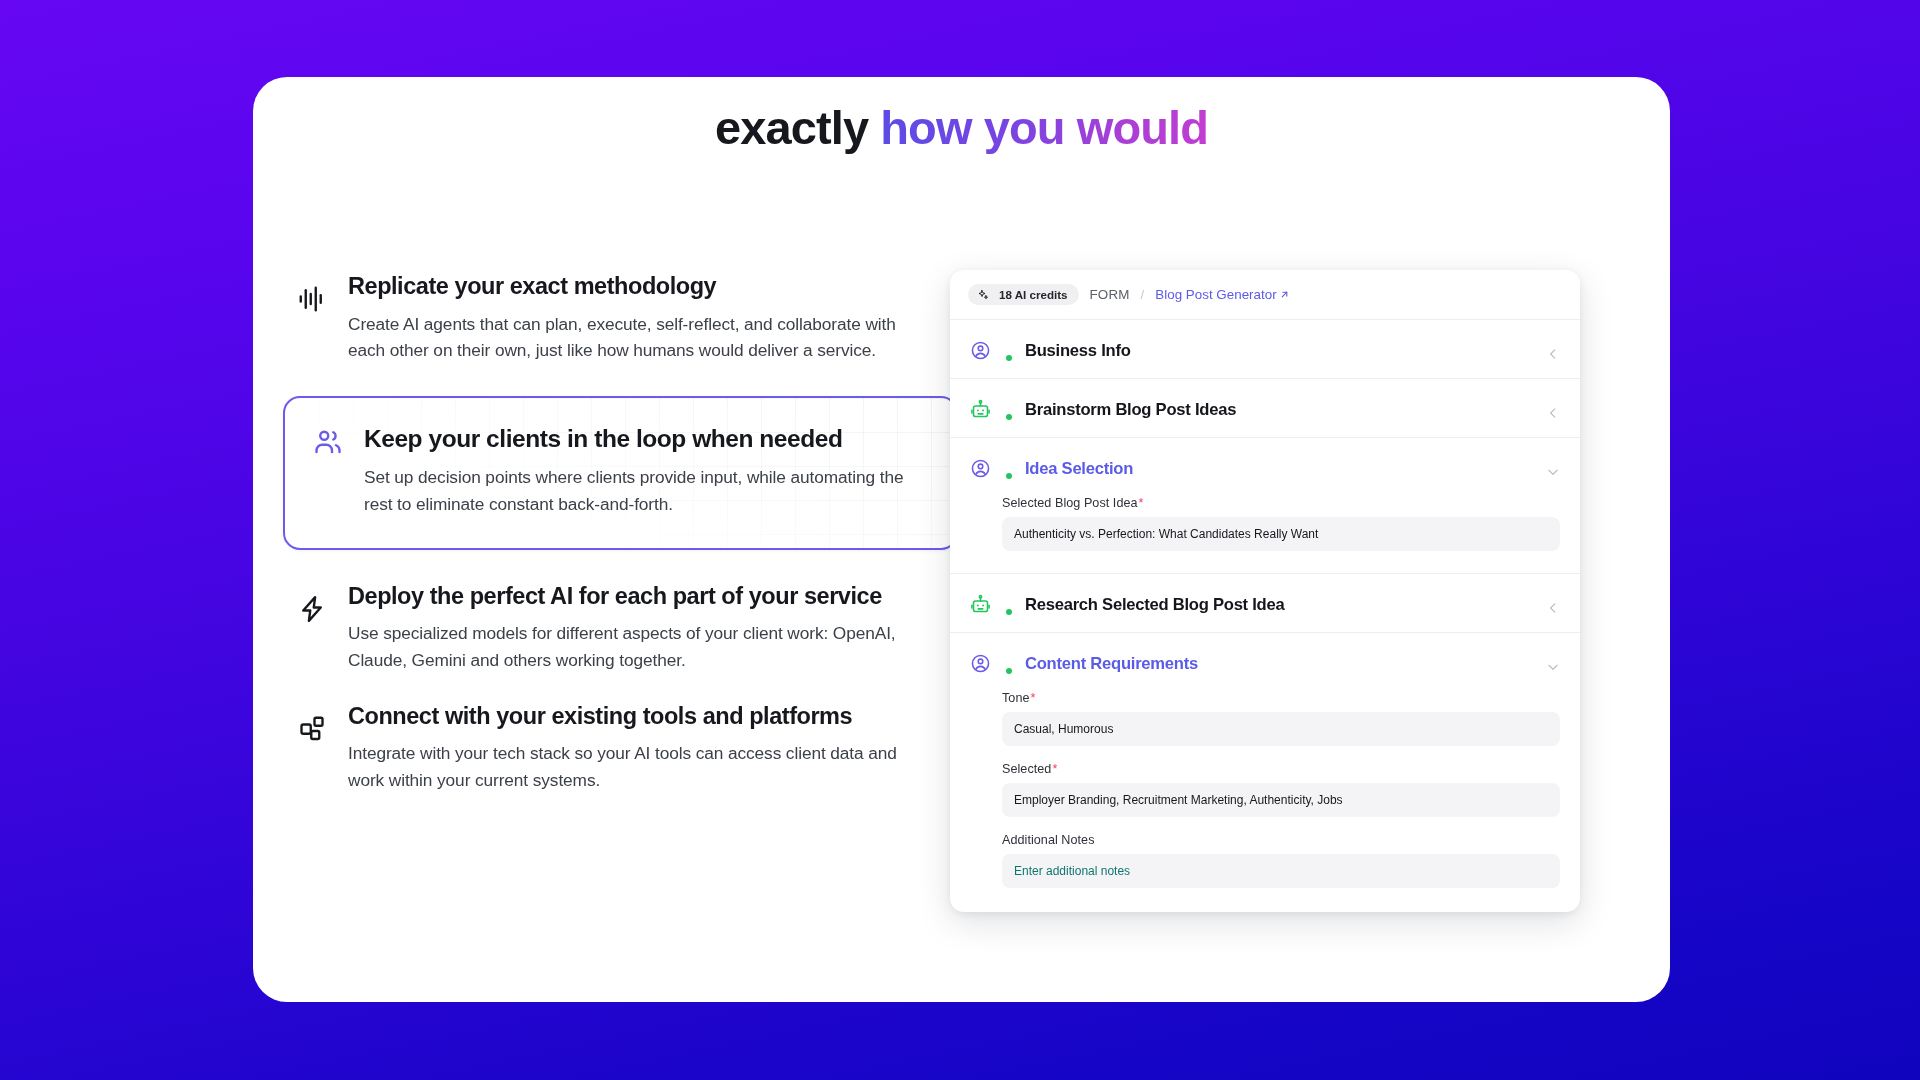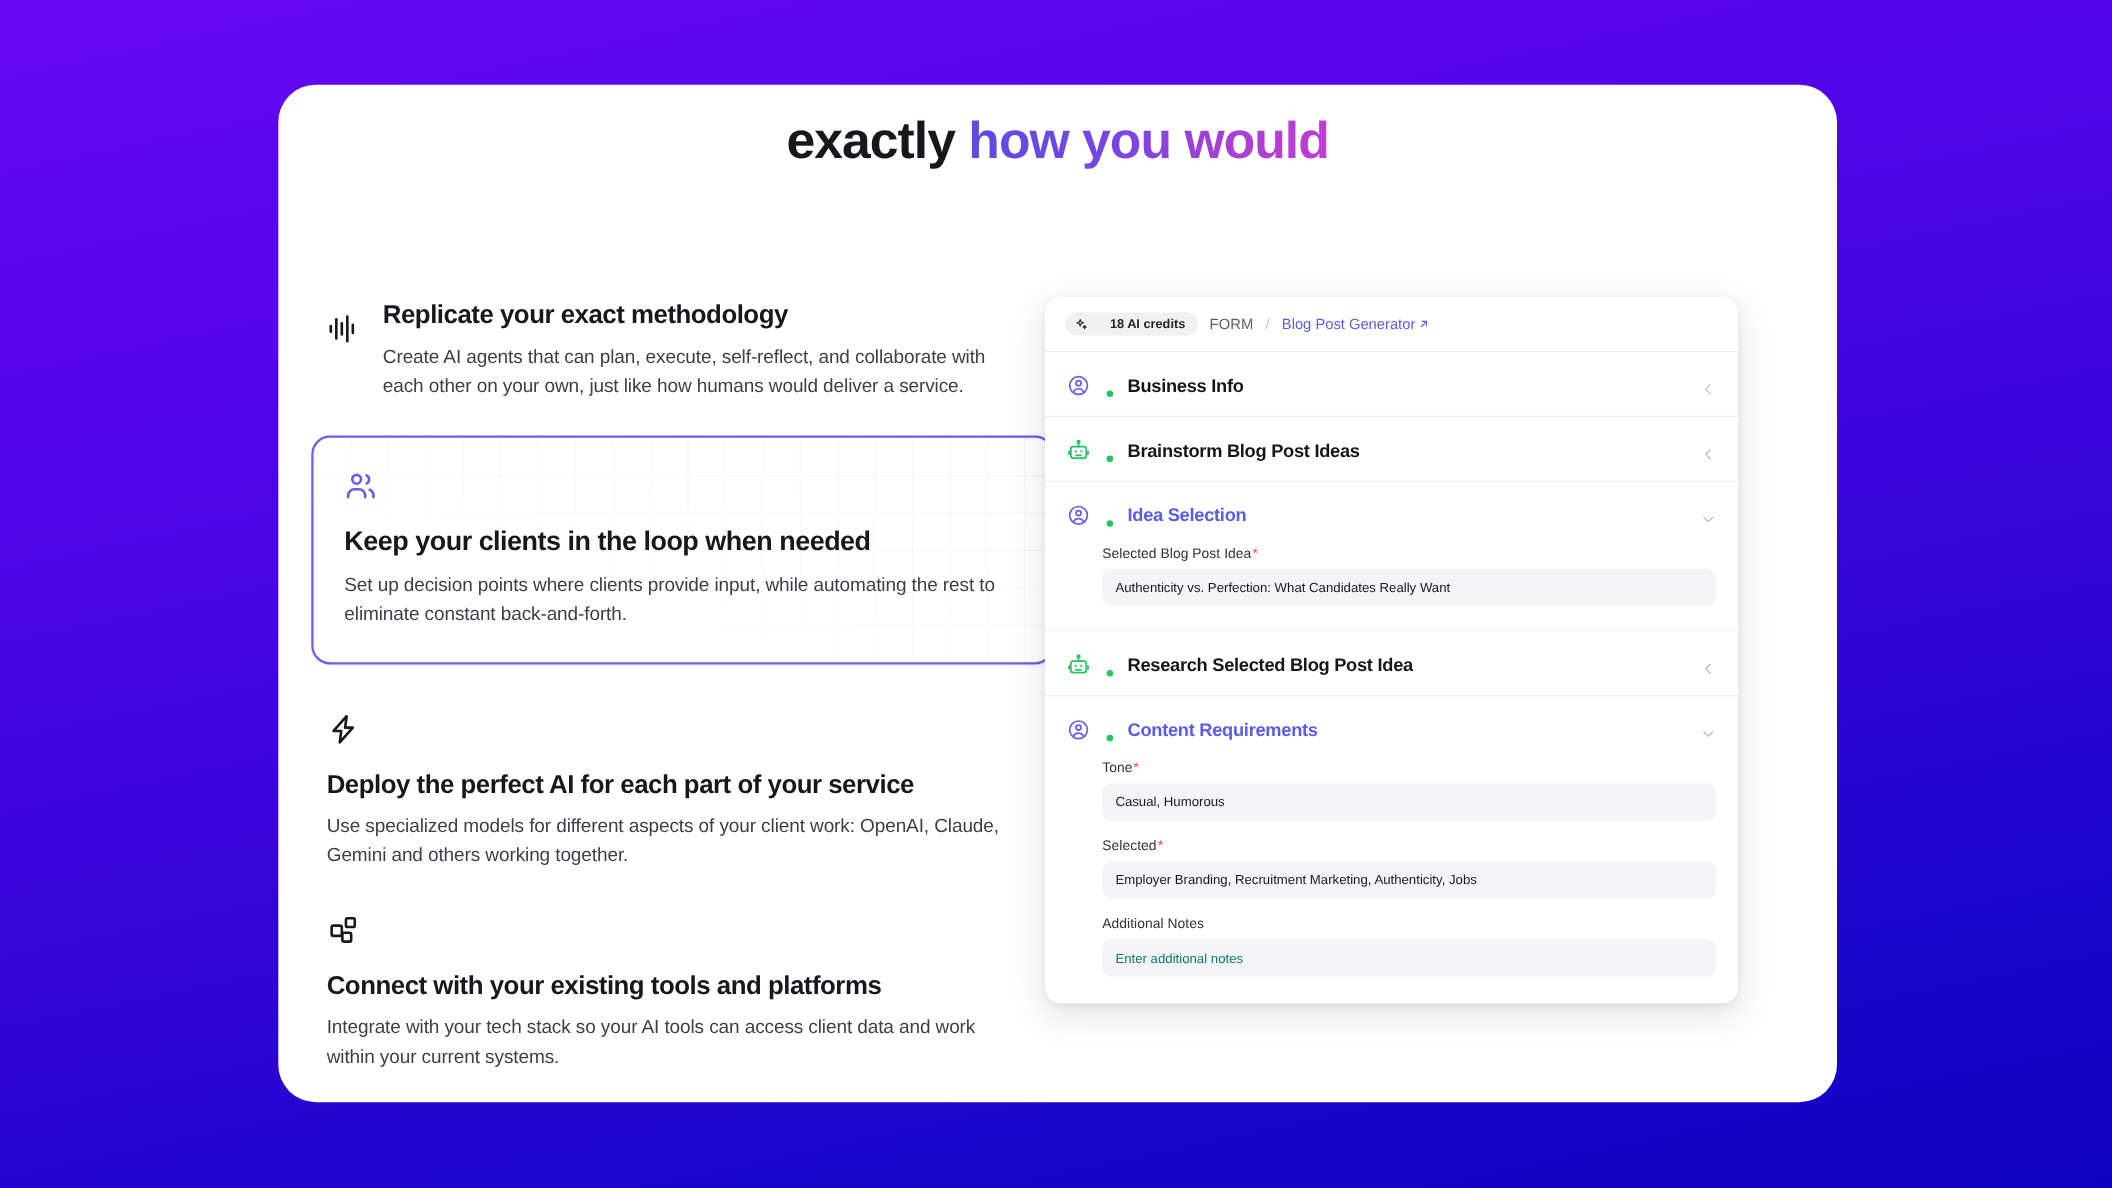--- a/index.html
+++ b/index.html
@@ -63,21 +63,21 @@
     width:705px;
     padding-left:30px;
     flex:0 0 auto;
   }
   .feature {
     display:flex;
     gap:21px;
     padding:10px 40px 10px 14px;
     position:relative;
   }
-  .feature + .feature { margin-top:8px;flex-direction:column; }
+  .feature + .feature { margin-top:8px; }
   .feat-icon {
     flex:0 0 auto;
     width:30px; height:30px;
     margin-top:12px;
     color:#17181C;
   }
   .feat-icon svg { display:block; width:100%; height:100%; }
   .feat-body { flex:1 1 auto; min-width:0; }
   .feat-title {
     font-size:23.5px;
@@ -141,21 +141,21 @@
     align-items:center;
     gap:11px;
     height:50px;
     padding:0 18px;
     border-bottom:1px solid #EDEEF1;
     font-size:13.2px;
   }
   .credits-pill {
     display:inline-flex;
     align-items:center;
-    gap:20px;
+    gap:10px;
     background:#F0F0F2;
     border-radius:999px;
     padding:4px 11px 4px 9px;
     font-size:11.6px;
     font-weight:bold;
     color:#24262C;
     white-space:nowrap;
   }
   .credits-pill svg { width:12px; height:12px; display:block; }
   .bc-form { color:#5C6069; font-size:13.4px; letter-spacing:0.15px; }
@@ -240,21 +240,21 @@
           <svg viewBox="0 0 24 24" fill="none" stroke="currentColor" stroke-width="1.9" stroke-linecap="round" stroke-linejoin="round">
             <path d="M3 10v4"></path>
               <path d="M7 5v14"></path>
               <path d="M11 8v8"></path>
               <path d="M15 3v18"></path>
               <path d="M19 9v6"></path>
           </svg>
         </div>
         <div class="feat-body">
           <div class="feat-title">Replicate your exact methodology</div>
-          <div class="feat-desc">Create AI agents that can plan, execute, self-reflect, and collaborate with each other on your own, just like how humans would deliver a service.</div>
+          <div class="feat-desc">Create AI agents that can plan, execute, self-reflect, and collaborate with each other on their own, just like how humans would deliver a service.</div>
         </div>
       </div>
 
       <div class="feature is-active">
         <div class="grid-bg"></div>
         <div class="feat-icon">
           <svg viewBox="0 0 24 24" fill="none" stroke="currentColor" stroke-width="1.9" stroke-linecap="round" stroke-linejoin="round">
             <circle cx="9" cy="7" r="3.2"></circle>
             <path d="M2.8 20v-1.2A4.6 4.6 0 0 1 7.4 14.2h3.2a4.6 4.6 0 0 1 4.6 4.6V20"></path>
             <path d="M16.2 4.2a3.2 3.2 0 0 1 0 5.8"></path>

